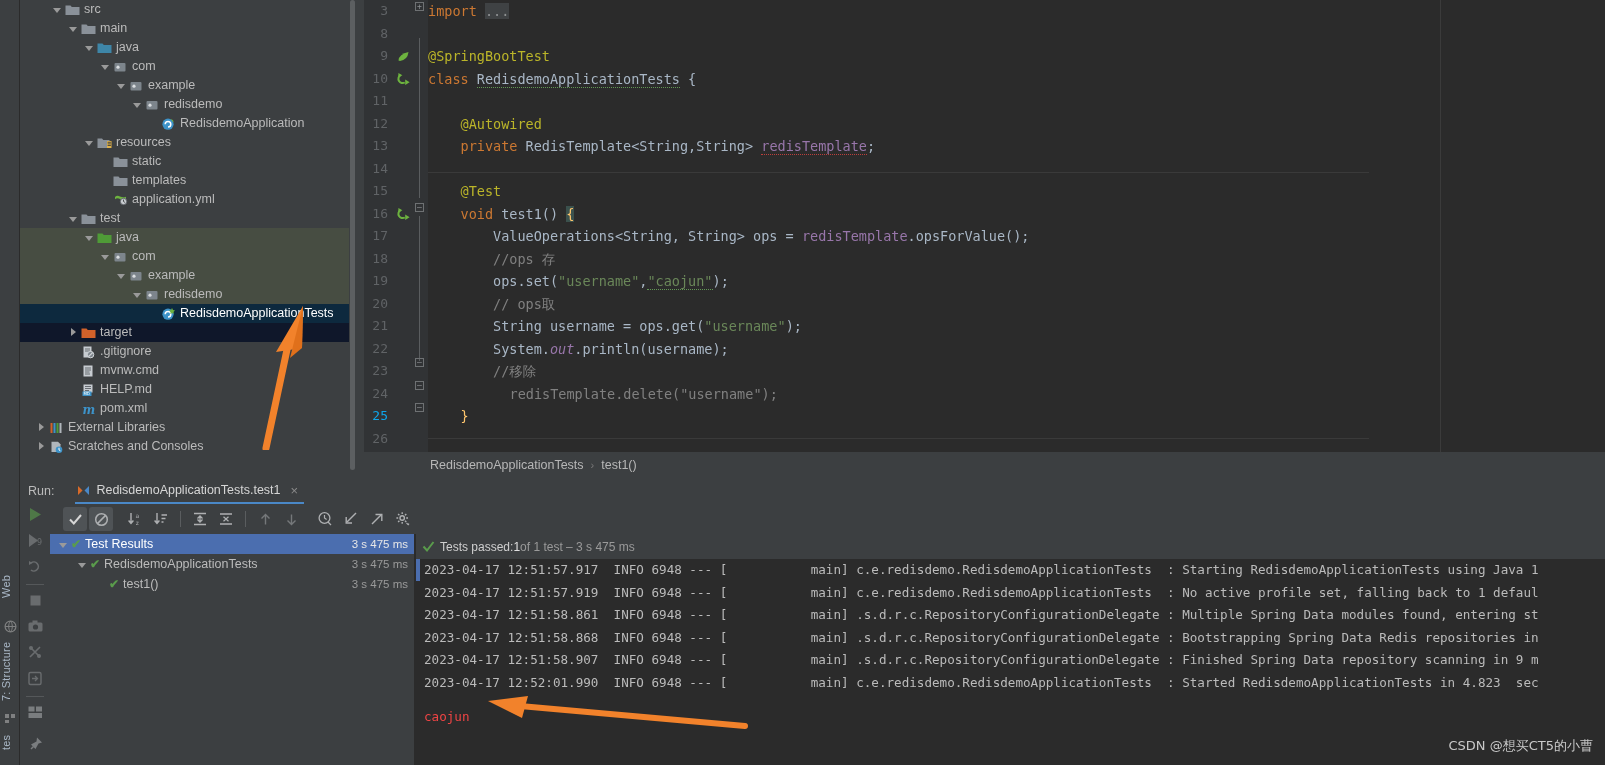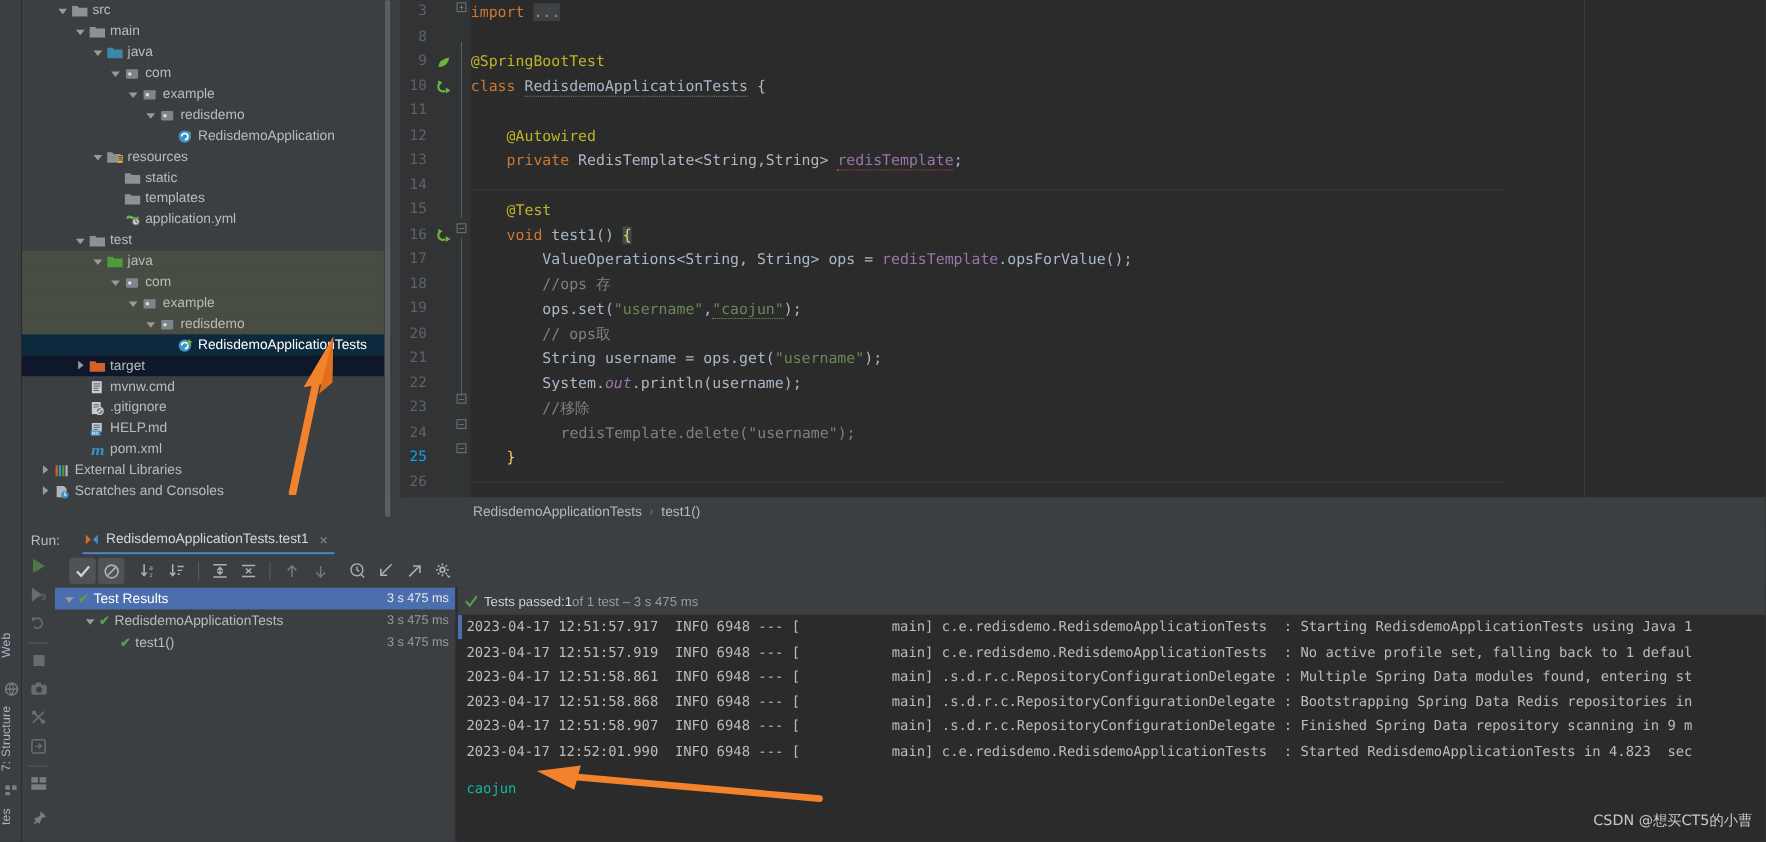--- a/index.html
+++ b/index.html
@@ -189,21 +189,21 @@
     position: absolute; left: 0; top: 0; width: 4px; height: 206px; background: #2b2b2b;
   }
   .cg-mark { position: absolute; left: 0; top: 0; width: 4px; height: 22px; background: #4b6eaf; }
   .logline {
     position: absolute; left: 8px; white-space: pre;
     font-family: "DejaVu Sans Mono", monospace; font-size: 12.6px; color: #bbbbbb;
     height: 22.5px; line-height: 22.5px;
   }
   .out-line {
     position: absolute; left: 8px; white-space: pre;
-    font-family: "DejaVu Sans Mono", monospace; font-size: 12.6px; color: #14b8a6;
+    font-family: "DejaVu Sans Mono", monospace; font-size: 12.6px; color: #ef4444;
   }
 
   
   .arrow-anno { position: absolute; pointer-events: none; }
 
   
   .watermark {
     position: absolute; right: 12px; bottom: 10px;
     font-size: 13px; color: #c9c9c9;
     font-family: "DejaVu Sans", sans-serif;
@@ -430,38 +430,38 @@
               <path d="M0.5 2.5 H5.5 L6.8 4 H14.5 V12 H0.5 Z" fill="#d2622a"></path>
             </svg>
           </div>
           <span class="tlabel">target</span>
         </div>
         <div class="tree-row">
           <div style="width: 48px; flex: 0 0 48px;"></div>
           <div class="arrow"></div>
           <div class="ticon">
             <svg width="15" height="14" viewBox="0 0 15 14">
-              <rect x="2.5" y="1.5" width="9" height="11" fill="#c7ccd1"></rect>
-              <path d="M4 4 H10 M4 6 H10 M4 8 H8.5 M4 10 H9" stroke="#5b6065" stroke-width="0.9"></path>
-            </svg>
-          </div>
-          <span class="tlabel">mvnw.cmd</span>
-        </div>
-        <div class="tree-row">
-          <div style="width: 48px; flex: 0 0 48px;"></div>
-          <div class="arrow"></div>
-          <div class="ticon">
-            <svg width="15" height="14" viewBox="0 0 15 14">
               <rect x="2.5" y="1.5" width="8" height="11" fill="#c7ccd1"></rect>
               <path d="M4 4 H9 M4 6 H9" stroke="#5b6065" stroke-width="0.9"></path>
               <circle cx="9.6" cy="9.6" r="3.2" fill="#7d858c" stroke="#d0d4d8" stroke-width="1"></circle>
               <path d="M7.5 11.7 L11.7 7.5" stroke="#d0d4d8" stroke-width="1.2"></path>
             </svg>
           </div>
           <span class="tlabel">.gitignore</span>
+        </div>
+        <div class="tree-row">
+          <div style="width: 48px; flex: 0 0 48px;"></div>
+          <div class="arrow"></div>
+          <div class="ticon">
+            <svg width="15" height="14" viewBox="0 0 15 14">
+              <rect x="2.5" y="1.5" width="9" height="11" fill="#c7ccd1"></rect>
+              <path d="M4 4 H10 M4 6 H10 M4 8 H8.5 M4 10 H9" stroke="#5b6065" stroke-width="0.9"></path>
+            </svg>
+          </div>
+          <span class="tlabel">mvnw.cmd</span>
         </div>
         <div class="tree-row">
           <div style="width: 48px; flex: 0 0 48px;"></div>
           <div class="arrow"></div>
           <div class="ticon">
             <svg width="15" height="14" viewBox="0 0 15 14">
               <rect x="2.5" y="1.5" width="9" height="8" fill="#c7ccd1"></rect>
               <path d="M4 3.5 H10 M4 5.5 H10 M4 7.5 H8" stroke="#5b6065" stroke-width="0.9"></path>
               <rect x="1.5" y="8.5" width="9" height="4.5" fill="#3d93c9"></rect>
               <text x="2.4" y="12.2" font-size="4" fill="#ffffff" font-family="DejaVu Sans, sans-serif">MD</text>

